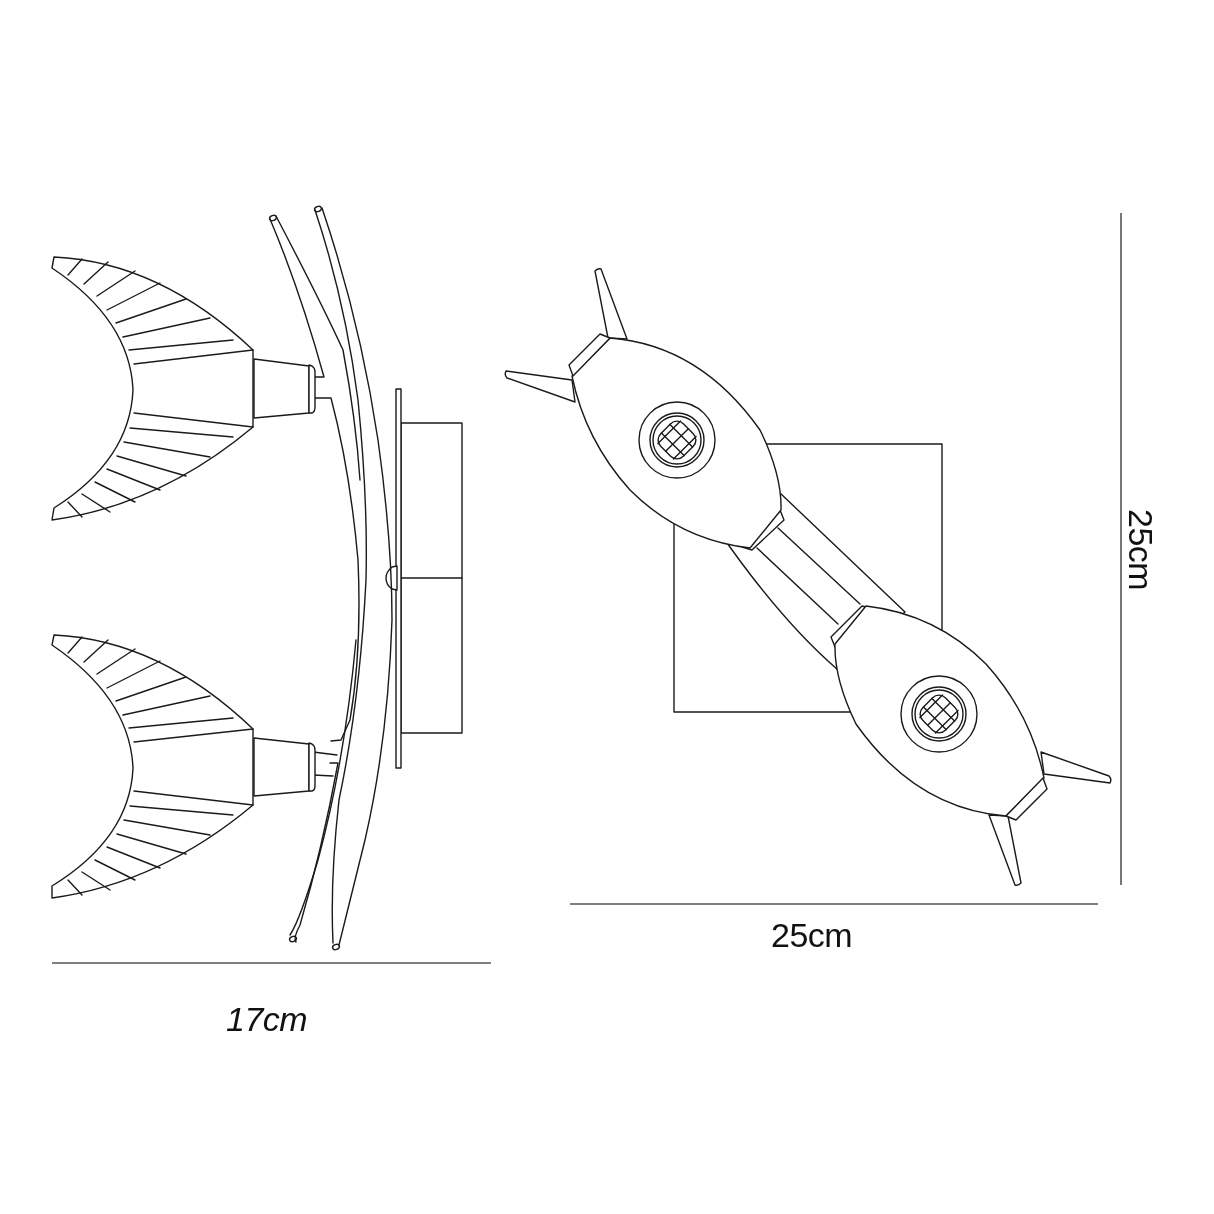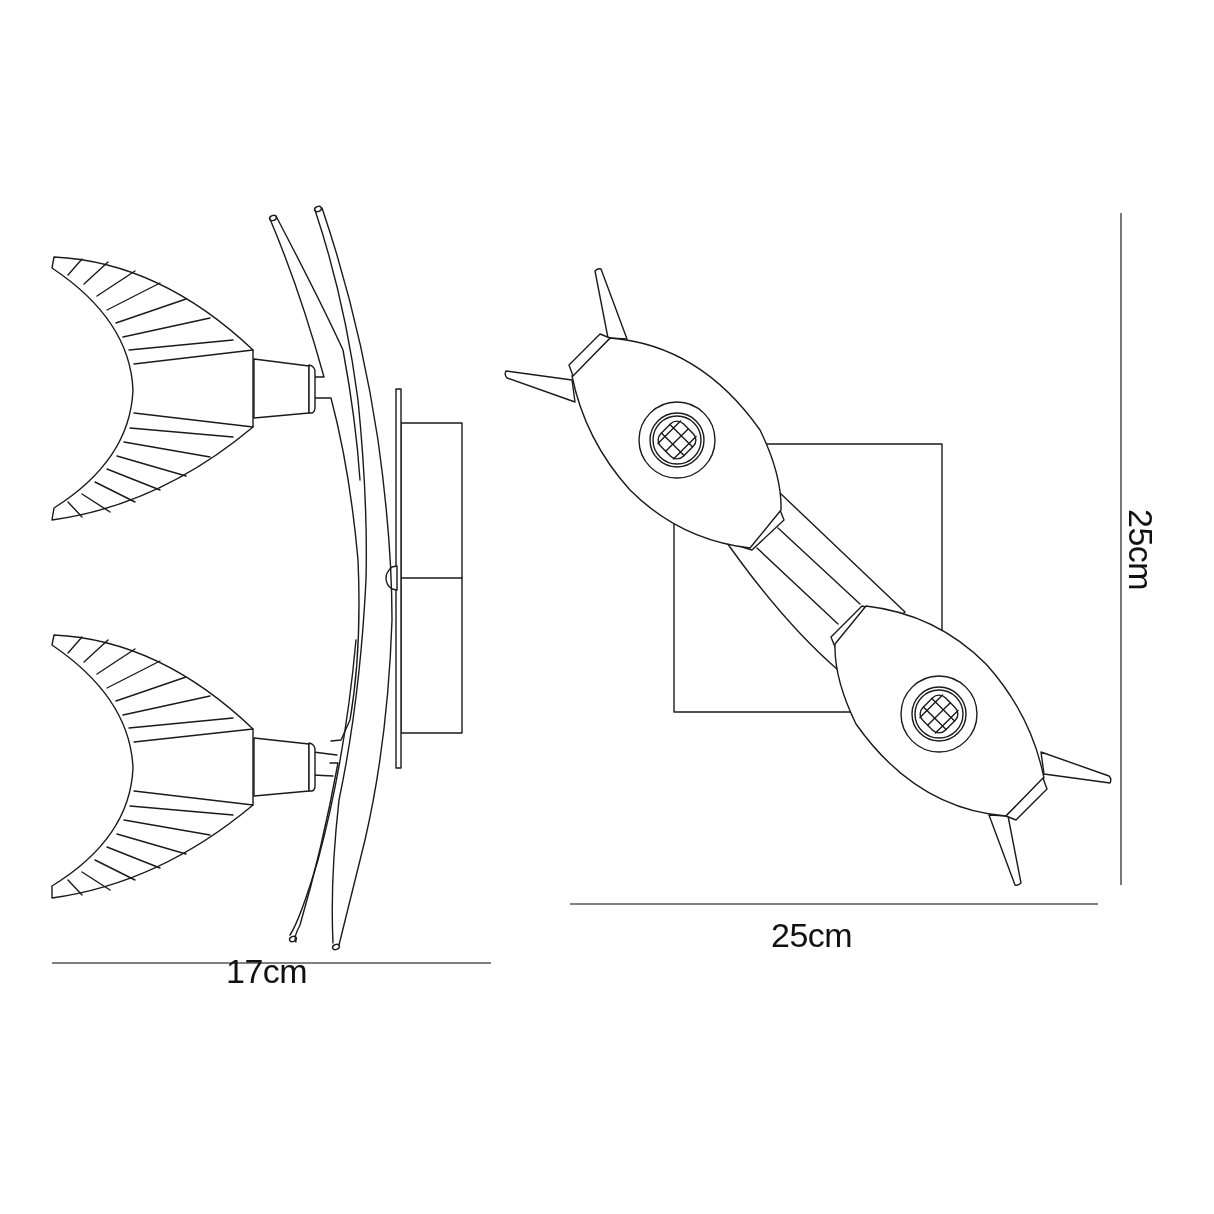--- a/index.html
+++ b/index.html
@@ -4,21 +4,21 @@
 <style>
   html, body { margin: 0; padding: 0; background: #ffffff; }
   body { width: 1214px; height: 1214px; position: relative; overflow: hidden;
          font-family: "Liberation Sans", "DejaVu Sans", sans-serif; }
   #drawing { position: absolute; left: 0; top: 0; width: 1214px; height: 1214px; }
   .ln { fill: none; stroke: #1a1a1a; stroke-width: 1.4; stroke-linejoin: round; stroke-linecap: round; }
   .fl { fill: #ffffff; stroke: #1a1a1a; stroke-width: 1.4; stroke-linejoin: round; }
   .dim { stroke: #555555; stroke-width: 1.6; fill: none; }
   .dim-label { position: absolute; font-size: 34px; color: #111111; letter-spacing: -0.5px;
                line-height: 1; white-space: nowrap; }
-  #label-side-width { left: 226px; top: 954px; }
+  #label-side-width { left: 226px; top: 1002px; font-style: italic; }
   #label-front-width { left: 771px; top: 918px; }
   #label-front-height { left: 1101px; top: 532px; transform: rotate(90deg); transform-origin: 40px 17px; }
 </style>
 </head>
 <body>
 
 <svg id="drawing" viewBox="0 0 1214 1214" xmlns="http://www.w3.org/2000/svg">
 
   <g>
 

